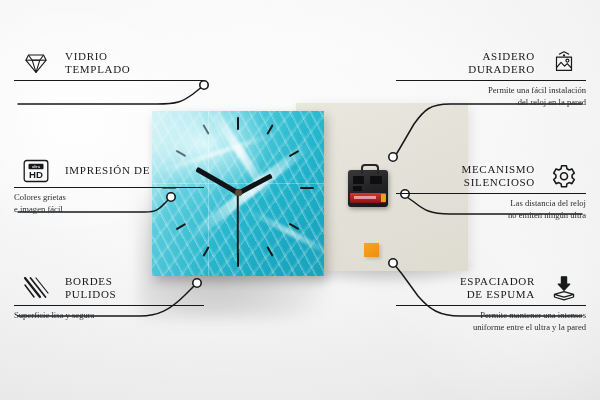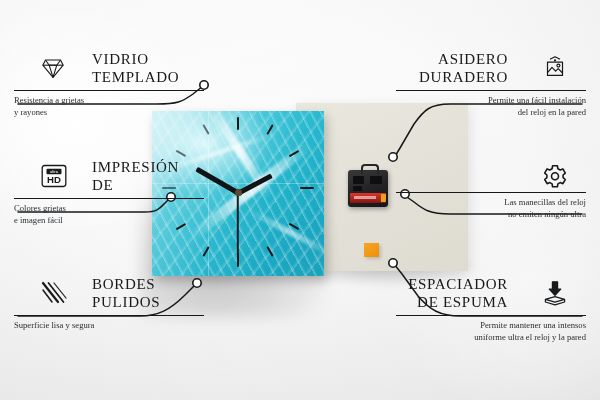--- a/index.html
+++ b/index.html
@@ -208,25 +208,25 @@
   }
   .feature.right .feature-head {
     flex-direction: row-reverse;
   }
   .feature-icon {
     flex: 0 0 auto;
     width: 44px;
     height: 26px;
     display: flex;
     align-items: center;
+    justify-content: center;
     color: #17191b;
-    margin-left: 27px;
   }
   .feature-title {
-    font-size: 15px;
+    font-size: 11px;
     letter-spacing: 0.7px;
     line-height: 1.22;
     color: #17191b;
     text-transform: uppercase;
     font-weight: 400;
   }
   .feature.right .feature-title { text-align: right; }
   .feature-rule {
     height: 1.4px;
     background: #16181a;
@@ -337,24 +337,20 @@
           <path d="M4.5 3 L8.2 8.2 L12 20.4 L15.8 8.2 L19.5 3"></path>
           <path d="M8.2 8.2 H15.8"></path>
         </svg>
       </span>
       <div class="feature-title">
         <span>VIDRIO</span><br>
         <span>TEMPLADO</span>
       </div>
     </div>
     <div class="feature-rule"></div>
-    <div class="feature-desc">
-      <span>Resistencia a grietas</span><br>
-      <span>y rayones</span>
-    </div>
   </div>
 
   <div class="feature left" id="feat-impresion">
     <div class="feature-head">
       <span class="feature-icon">
         <svg width="26" height="24" viewBox="0 0 26 24">
           <rect x="1.2" y="1.5" width="23.6" height="21" rx="2.4" fill="none" stroke="#17191b" stroke-width="1.3"></rect>
           <rect x="5.5" y="4.8" width="15" height="5.4" rx="1" fill="#17191b"></rect>
           <text x="13" y="9.2" font-family="Liberation Sans, sans-serif" font-size="4.4" fill="#ffffff" text-anchor="middle">ultra</text>
           <text x="13" y="19" font-family="Liberation Sans, sans-serif" font-size="9.6" font-weight="bold" fill="#17191b" text-anchor="middle">HD</text>
@@ -416,24 +412,28 @@
   </div>
 
   <div class="feature right" id="feat-mecanismo">
     <div class="feature-head">
       <span class="feature-icon">
         <svg width="26" height="25" viewBox="0 0 26 25" fill="none" stroke="#17191b" stroke-width="1.6" stroke-linejoin="round">
           <path d="M10.6 1.8 h4.8 l0.5 2.9 l2.3 1.3 l2.7 -1.1 l2.4 4.2 l-2.2 1.9 v2.6 l2.2 1.9 l-2.4 4.2 l-2.7 -1.1 l-2.3 1.3 l-0.5 2.9 h-4.8 l-0.5 -2.9 l-2.3 -1.3 l-2.7 1.1 l-2.4 -4.2 l2.2 -1.9 v-2.6 l-2.2 -1.9 l2.4 -4.2 l2.7 1.1 l2.3 -1.3 Z"></path>
           <circle cx="13" cy="12.3" r="3.5"></circle>
         </svg>
       </span>
+      <div class="feature-title">
+        <span>MECANISMO</span><br>
+        <span>SILENCIOSO</span>
+      </div>
     </div>
     <div class="feature-rule"></div>
     <div class="feature-desc">
-      <span>Las manecillas del reloj</span><br>
+      <span>Las distancia del reloj</span><br>
       <span>no emiten ningún ultra</span>
     </div>
   </div>
 
   <div class="feature right" id="feat-espaciador">
     <div class="feature-head">
       <span class="feature-icon">
         <svg width="26" height="25" viewBox="0 0 26 25" fill="none" stroke="#17191b" stroke-width="1.2" stroke-linejoin="round">
           <path d="M10.4 0.8 h5.2 v7.4 h3.2 L13 14.4 L7.2 8.2 h3.2 Z" fill="#17191b"></path>
           <path d="M13 15.6 L22.6 18.4 L13 21.2 L3.4 18.4 Z"></path>
@@ -441,16 +441,16 @@
         </svg>
       </span>
       <div class="feature-title">
         <span>ESPACIADOR</span><br>
         <span>DE ESPUMA</span>
       </div>
     </div>
     <div class="feature-rule"></div>
     <div class="feature-desc">
       <span>Permite mantener una intensos</span><br>
-      <span>uniforme ultra el reloj y la pared</span>
+      <span>uniforme entre el ultra y la pared</span>
     </div>
   </div>
 </div>
 
 </body></html>

